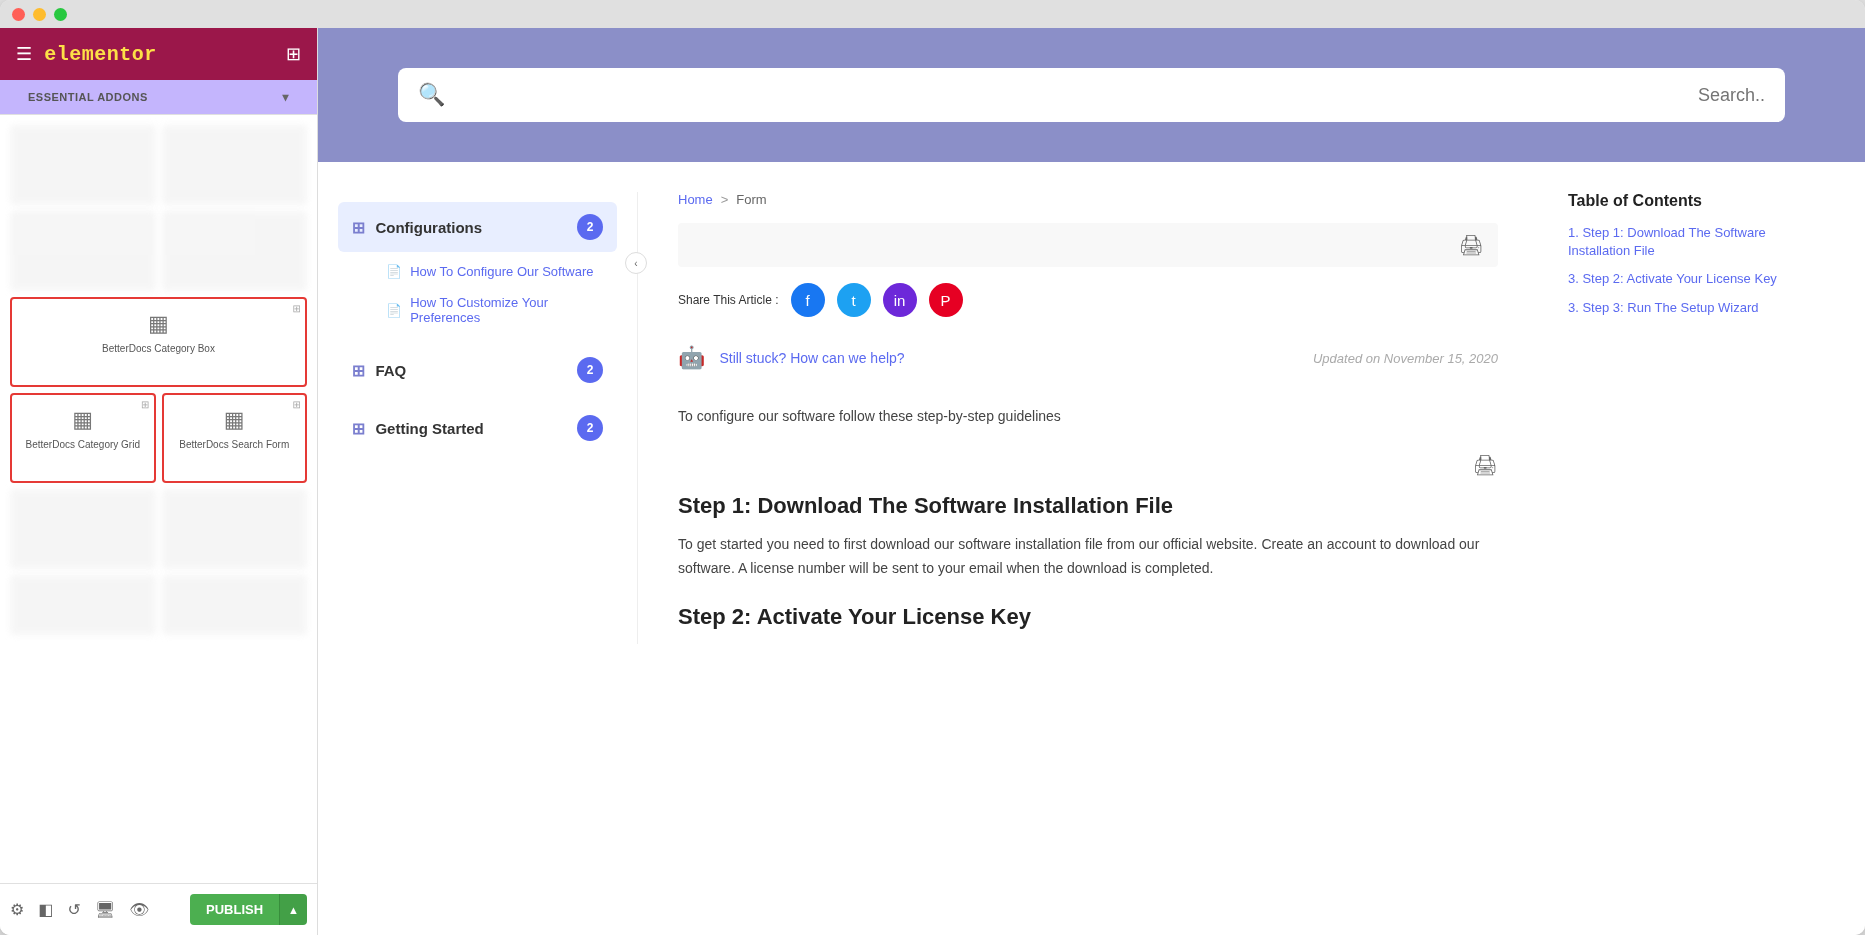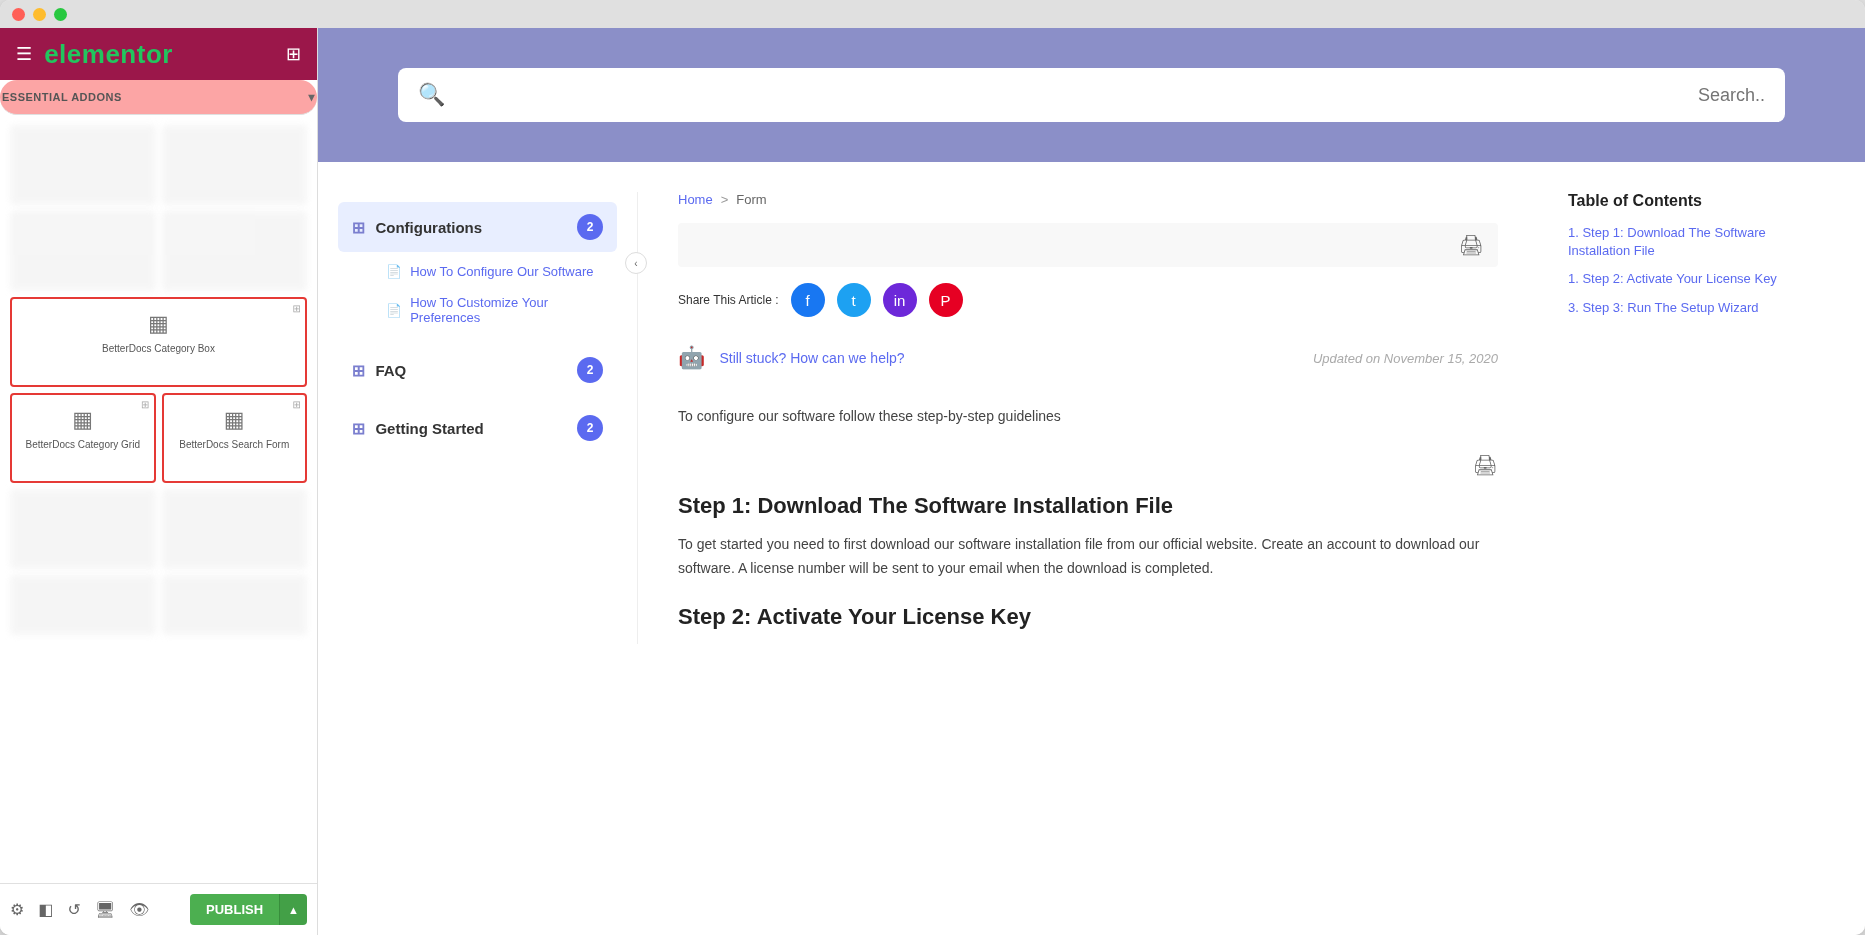--- a/index.html
+++ b/index.html
@@ -54,36 +54,35 @@
       align-items: center;
       justify-content: space-between;
       padding: 0 16px;
     }
     .elementor-header-left {
       display: flex;
       align-items: center;
       gap: 12px;
     }
     .hamburger-icon { color: #fff; font-size: 18px; cursor: pointer; }
-    .elementor-logo { color: #22c55e; font-size: 26px; font-weight: 600; letter-spacing: 0.5px; }
+    .elementor-logo { color: #fde047; font-size: 20px; font-weight: 600; letter-spacing: 0.5px; font-family: Liberation Mono, monospace; }
     .grid-icon { color: #fff; font-size: 18px; cursor: pointer; }
 
     .essential-addons-bar {
       display: flex;
       align-items: center;
       justify-content: space-between;
-      padding: 10px 2px;
-      background: #fca5a5;
+      padding: 10px 28px;
+      background: #c4b5fd;
       border-bottom: 1px solid #e0e0e0;
       font-size: 11px;
       font-weight: 600;
       color: #555;
       text-transform: uppercase;
       letter-spacing: 0.5px;
-      border-radius: 17px;
     }
     .dropdown-arrow { font-size: 12px; color: #666; }
 
     .widgets-grid {
       flex: 1;
       overflow-y: auto;
       padding: 10px;
     }
     .widgets-row {
       display: flex;
@@ -521,20 +520,20 @@
 
           <h2 class="doc-step-title">Step 1: Download The Software Installation File</h2>
           <p class="doc-step-body">To get started you need to first download our software installation file from our official website. Create an account to download our software. A license number will be sent to your email when the download is completed.</p>
 
           <h2 class="doc-step-title">Step 2: Activate Your License Key</h2>
         </div>
 
         <div class="toc-sidebar">
           <div class="toc-title">Table of Contents</div>
           <div class="toc-item">1. Step 1: Download The Software Installation File</div>
-          <div class="toc-item">1. Step 2: Activate Your License Key</div>
+          <div class="toc-item">3. Step 2: Activate Your License Key</div>
           <div class="toc-item">3. Step 3: Run The Setup Wizard</div>
         </div>
 
       </div>
     </div>
   </div>
 </div>
 
 </body></html>

